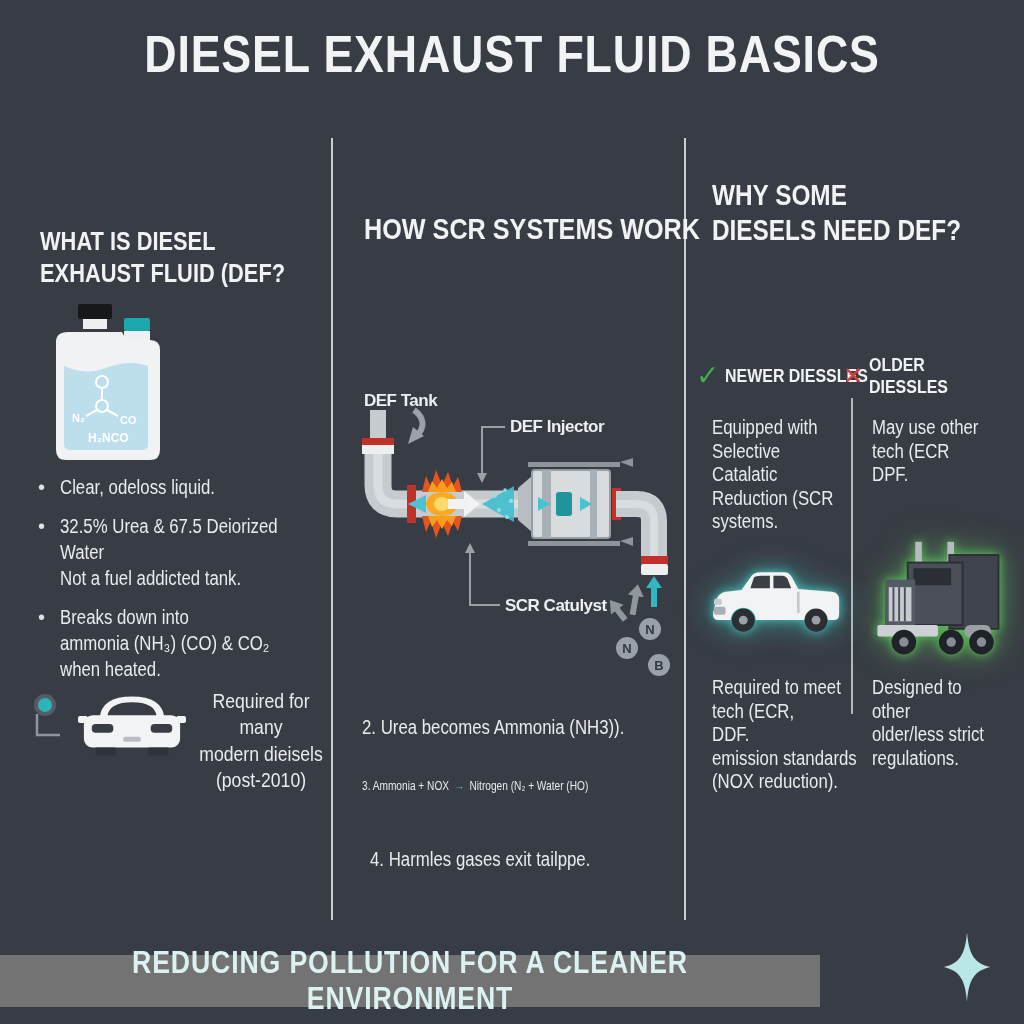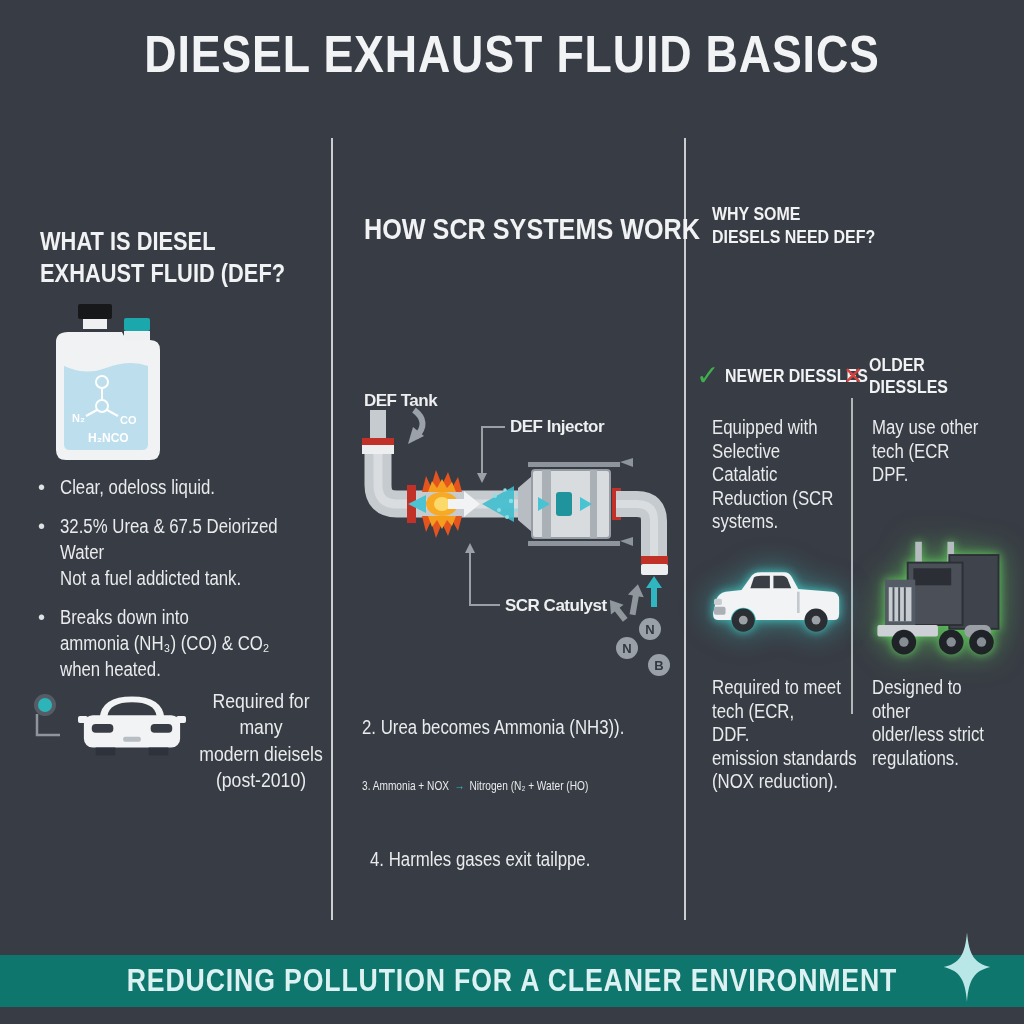--- a/index.html
+++ b/index.html
@@ -16,21 +16,21 @@
   .title{position:absolute;top:24px;left:0;width:1024px;margin:0;
          font-size:52px;font-weight:700;letter-spacing:1px;color:#f2f3f4;}
 
   .vdiv{position:absolute;top:138px;width:2px;height:782px;background:#d8dadd;opacity:.92;}
   .vdiv.d1{left:331px;} .vdiv.d2{left:684px;}
   .subdiv{position:absolute;left:851px;top:398px;width:2px;height:316px;background:#c9cccf;opacity:.85;}
 
   h2{margin:0;font-weight:700;color:#f1f2f3;}
   .h-left{position:absolute;left:40px;top:226px;font-size:26px;line-height:1.22;}
   .h-mid{position:absolute;left:364px;top:212px;font-size:30px;white-space:nowrap;}
-  .h-right{position:absolute;left:712px;top:178px;font-size:19px;line-height:1.22;margin-top:24px;}
+  .h-right{position:absolute;left:712px;top:178px;font-size:29px;line-height:1.22;}
 
   .jug{position:absolute;left:48px;top:302px;}
 
   .bullets{position:absolute;left:38px;top:474px;width:300px;}
   .bullet-item{display:flex;align-items:flex-start;margin-bottom:13px;font-size:20px;line-height:1.3;}
   .bullet-item .dot{flex:0 0 22px;color:#dfe1e4;font-size:20px;}
 
   .note-row{position:absolute;left:28px;top:678px;width:300px;height:110px;}
   .pin-icon{position:absolute;left:2px;top:12px;}
   .car-svg{position:absolute;left:50px;top:8px;}
@@ -52,21 +52,21 @@
   .badge .lbl{font-size:19px;font-weight:700;color:#f1f2f3;}
 
   .desc{position:absolute;font-size:20px;line-height:1.18;color:#e8eaec;}
   .nd1{left:712px;top:416px;} .od1{left:872px;top:416px;}
   .nd2{left:712px;top:676px;} .od2{left:872px;top:676px;}
 
   .truck{position:absolute;}
   .pickup{left:706px;top:556px;filter:drop-shadow(0 0 5px rgba(64,199,195,.95)) drop-shadow(0 0 14px rgba(64,199,195,.55));}
   .semi{left:866px;top:538px;filter:drop-shadow(0 0 5px rgba(96,200,92,.95)) drop-shadow(0 0 14px rgba(96,200,92,.55));}
 
-  .banner{position:absolute;left:0;top:955px;width:1024px;height:52px;background:#0f766e;
+  .banner{position:absolute;left:0;top:955px;width:820px;height:52px;background:#737373;
           display:flex;align-items:center;justify-content:center;}
   .banner .txt{width:100%;font-size:31px;font-weight:700;letter-spacing:1px;color:#dcf2f2;}
 
   .sparkle{position:absolute;left:938px;top:930px;}
 </style>
 </head>
 <body>
 
 <div class="stage">
 

